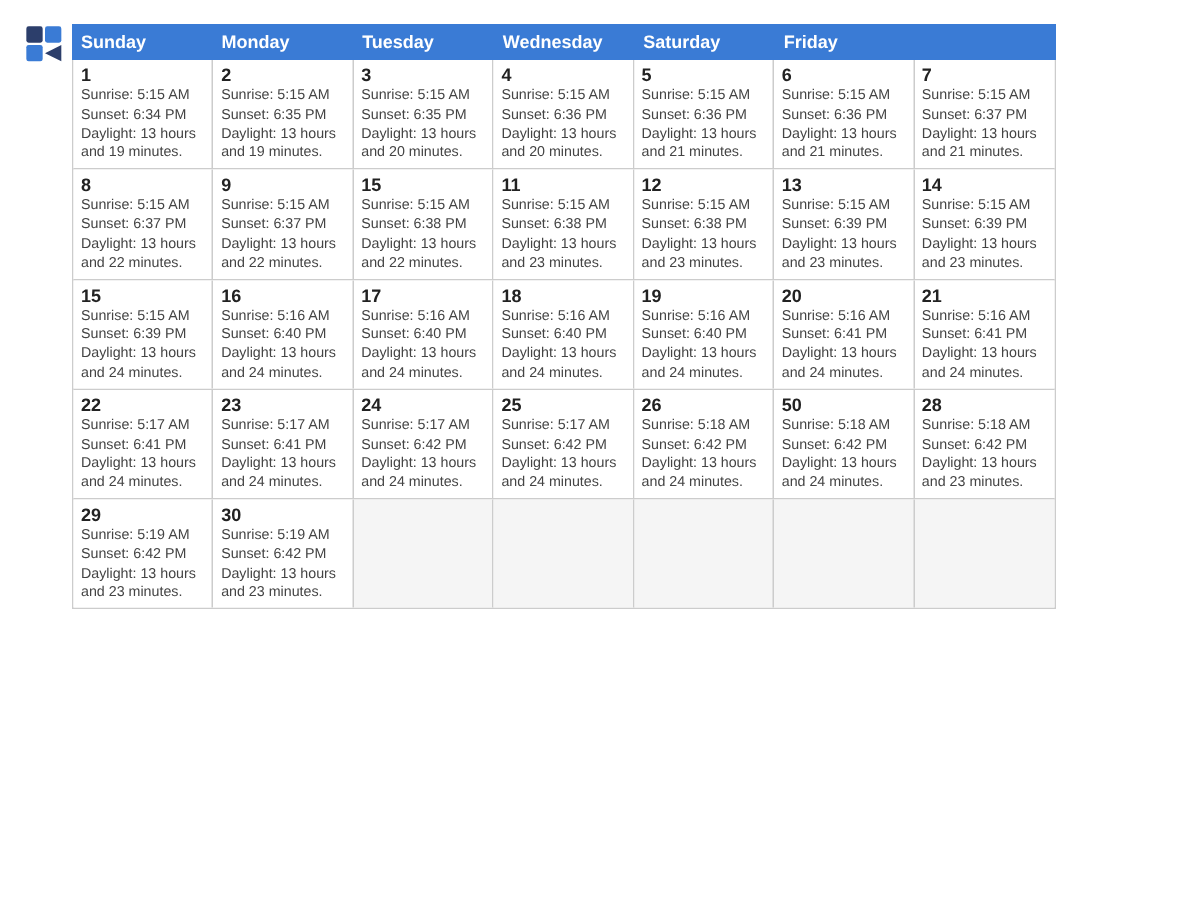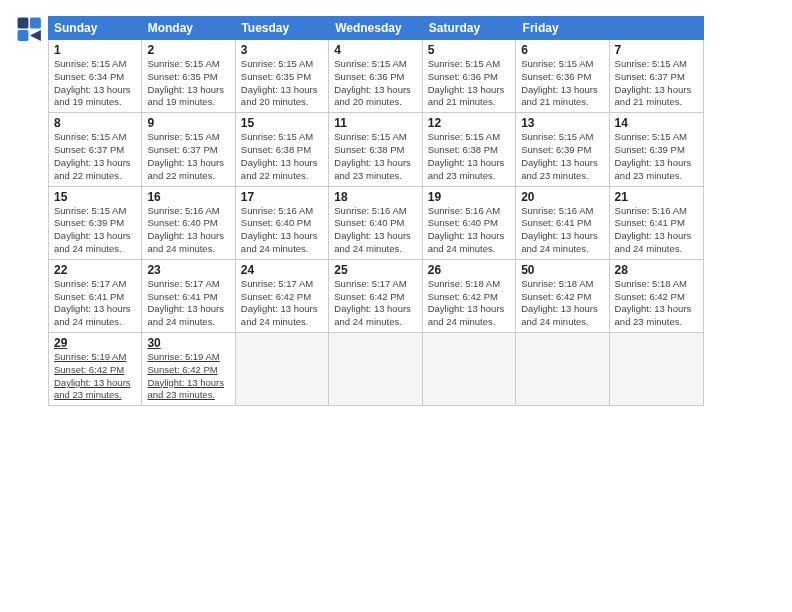--- a/index.html
+++ b/index.html
@@ -70,21 +70,20 @@
       text-align: left;
     }
     .cal-row {
       display: grid;
       grid-template-columns: repeat(7, 1fr);
       flex: 1;
       border-bottom: 1px solid #ccc;
     }
     .cal-row:last-child {
       border-bottom: none;
-      text-decoration: underline;
     }
     .cal-cell {
       border-right: 1px solid #ccc;
       padding: 3px 5px;
       vertical-align: top;
       background: #fff;
       min-height: 0;
     }
     .cal-cell:last-child {
       border-right: none;

